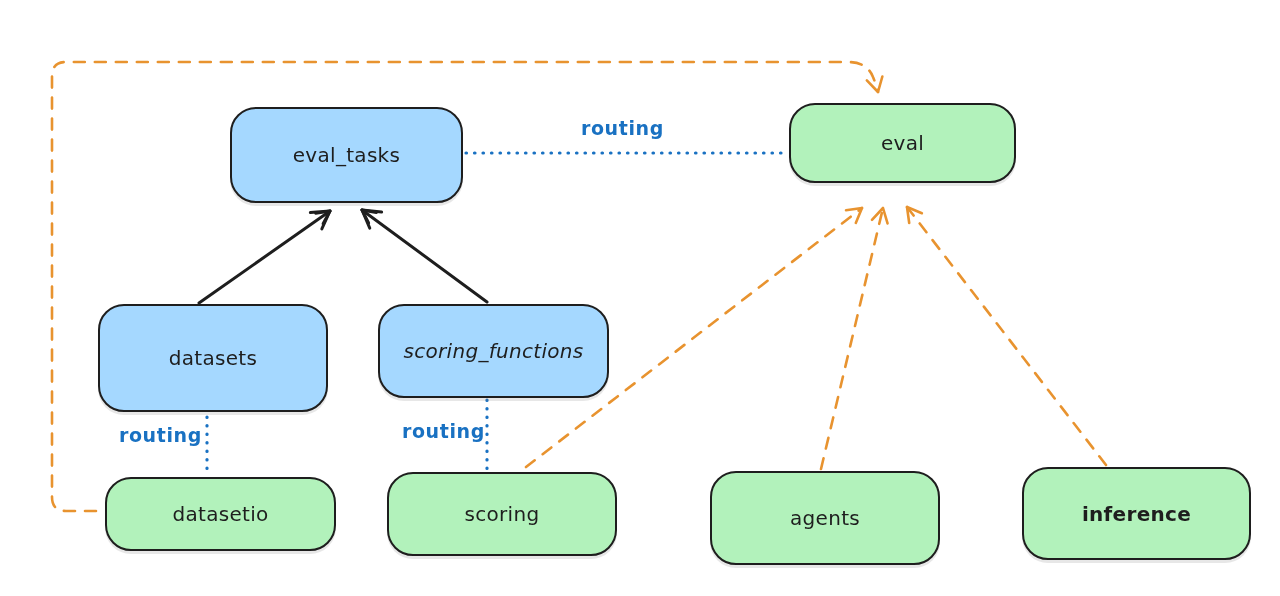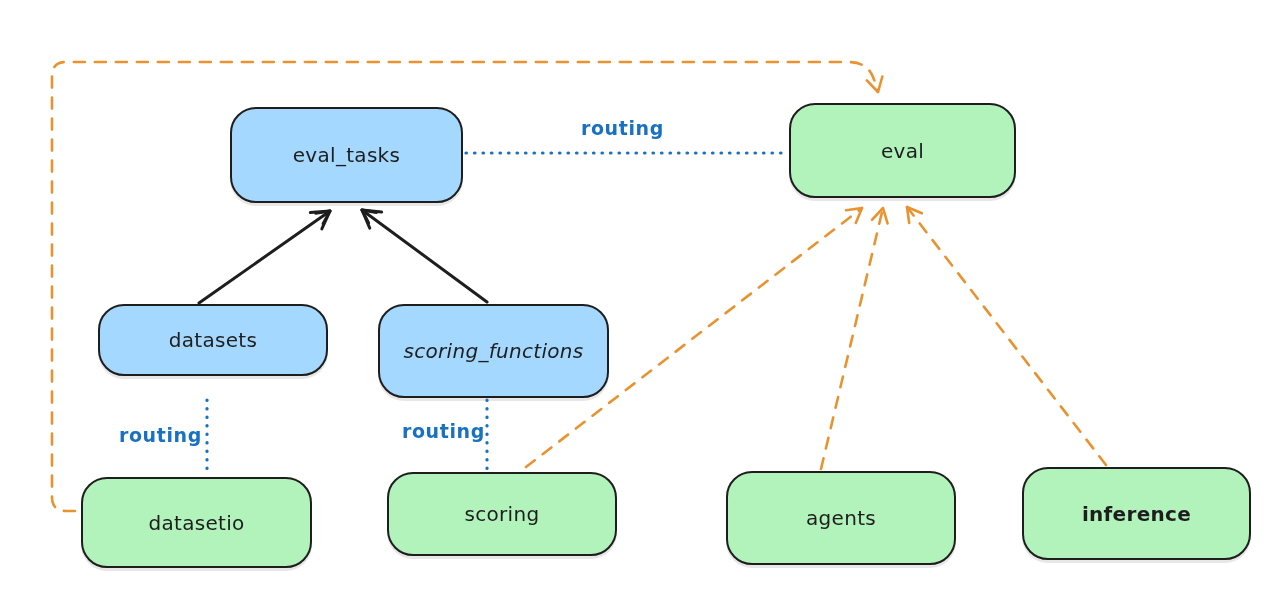--- a/index.html
+++ b/index.html
@@ -98,41 +98,41 @@
 
     <path class="edge blue" d="M 466 153 L 785 153"></path>
     <path class="edge blue" d="M 207 400 L 207 474"></path>
     <path class="edge blue" d="M 487 400 L 487 469"></path>
   </svg>
 
   <div class="node blue" style="left:230px; top:107px; width:233px; height:96px;">
     <span>eval_tasks</span>
   </div>
 
-  <div class="node green" style="left:789px; top:103px; width:227px; height:95px;">
+  <div class="node green" style="left:789px; top:103px; width:227px; height:80px;">
     <span>eval</span>
   </div>
 
-  <div class="node blue" style="left:98px; top:304px; width:230px; height:72px;">
+  <div class="node blue" style="left:98px; top:304px; width:230px; height:108px;">
     <span>datasets</span>
   </div>
 
   <div class="node blue" style="left:378px; top:304px; width:231px; height:94px;font-style:italic;">
     <span>scoring_functions</span>
   </div>
 
-  <div class="node green" style="left:81px; top:477px; width:231px; height:91px;">
+  <div class="node green" style="left:105px; top:477px; width:231px; height:74px;">
     <span>datasetio</span>
   </div>
 
   <div class="node green" style="left:387px; top:472px; width:230px; height:84px;">
     <span>scoring</span>
   </div>
 
-  <div class="node green" style="left:710px; top:471px; width:230px; height:94px;margin-left:16px;">
+  <div class="node green" style="left:710px; top:471px; width:230px; height:94px;">
     <span>agents</span>
   </div>
 
   <div class="node green" style="left:1022px; top:467px; width:229px; height:93px;font-weight:bold;">
     <span>inference</span>
   </div>
 
   <div class="edge-label" style="left:581px; top:117px;">routing</div>
   <div class="edge-label" style="left:119px; top:424px;">routing</div>
   <div class="edge-label" style="left:402px; top:420px;">routing</div>

